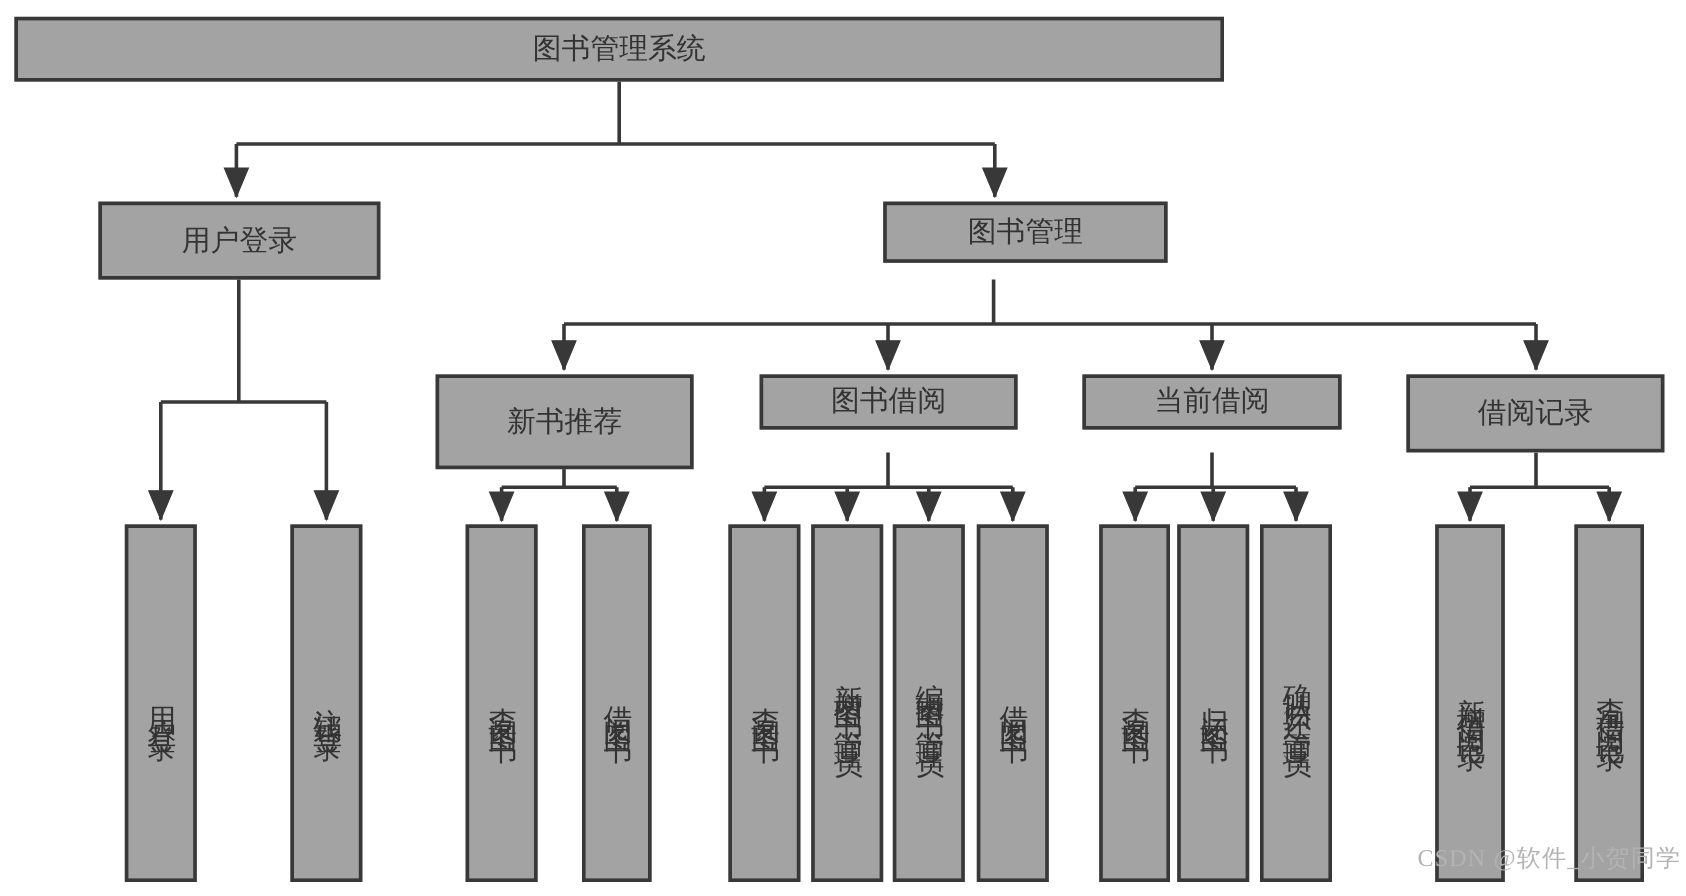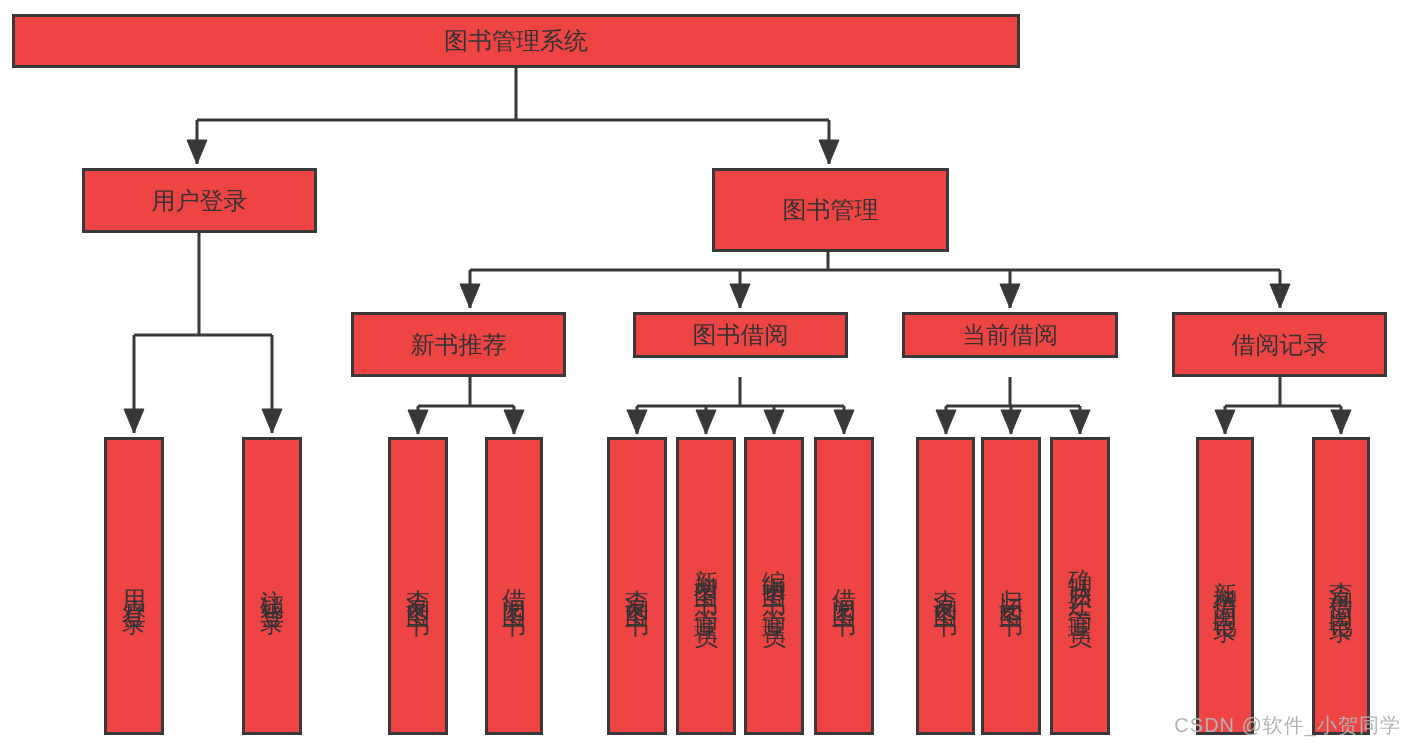--- a/index.html
+++ b/index.html
@@ -13,42 +13,43 @@
   }
   .connectors {
     position: absolute;
     left: 0; top: 0;
     width: 1405px; height: 747px;
   }
   .box {
     position: absolute;
     box-sizing: border-box;
     border: 3px solid #383838;
-    background: #ef4444;
+    background: #a3a3a3;
     display: flex;
     align-items: center;
     justify-content: center;
     color: #333333;
     font-size: 24px;
     line-height: 1;
     white-space: nowrap;
   }
   .leaf .lbl {
     writing-mode: vertical-lr;
     text-orientation: mixed;
     letter-spacing: 8px;
   }
   .watermark {
     position: absolute;
     right: 4px;
-    bottom: 8px;
+    bottom: 18px;
     color: #b3b3b3;
     font-size: 20px;
     letter-spacing: 1px;
     z-index: 5;
+    font-family: Liberation Serif, serif;
   }
 </style>
 </head>
 <body>
 
 <div class="canvas">
 
   <svg class="connectors" width="1405" height="747" viewBox="0 0 1405 747" xmlns="http://www.w3.org/2000/svg">
     <defs>
       <marker id="ah" viewBox="0 0 26 22" refX="25" refY="11" markerWidth="26" markerHeight="22" orient="auto" markerUnits="userSpaceOnUse">
@@ -92,25 +93,25 @@
     </g>
   </svg>
 
   <div class="box" style="left:12px;top:14px;width:1008px;height:54px">
     <span class="lbl">图书管理系统</span>
   </div>
 
   <div class="box" style="left:82px;top:168px;width:235px;height:65px">
     <span class="lbl">用户登录</span>
   </div>
-  <div class="box" style="left:712px;top:168px;width:237px;height:84px">
+  <div class="box" style="left:736px;top:168px;width:237px;height:51px">
     <span class="lbl">图书管理</span>
   </div>
 
-  <div class="box" style="left:351px;top:312px;width:215px;height:65px">
+  <div class="box" style="left:363px;top:312px;width:215px;height:79px">
     <span class="lbl">新书推荐</span>
   </div>
   <div class="box" style="left:633px;top:312px;width:215px;height:46px">
     <span class="lbl">图书借阅</span>
   </div>
   <div class="box" style="left:902px;top:312px;width:216px;height:46px">
     <span class="lbl">当前借阅</span>
   </div>
   <div class="box" style="left:1172px;top:312px;width:215px;height:65px">
     <span class="lbl">借阅记录</span>

